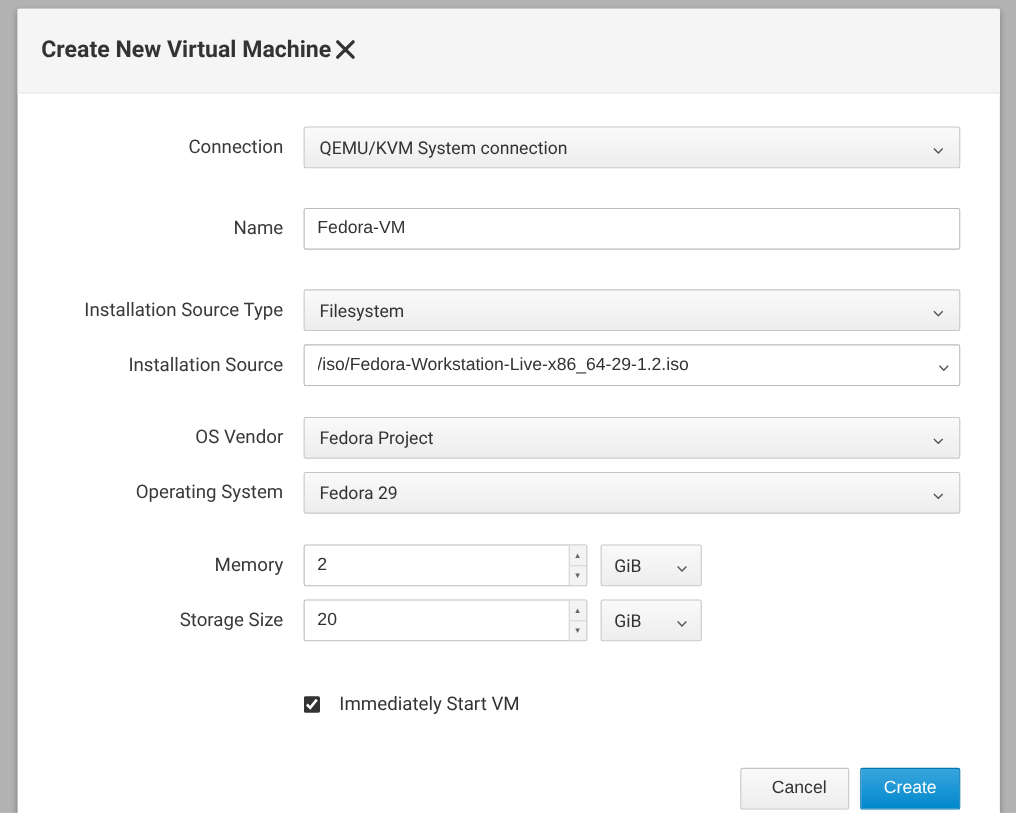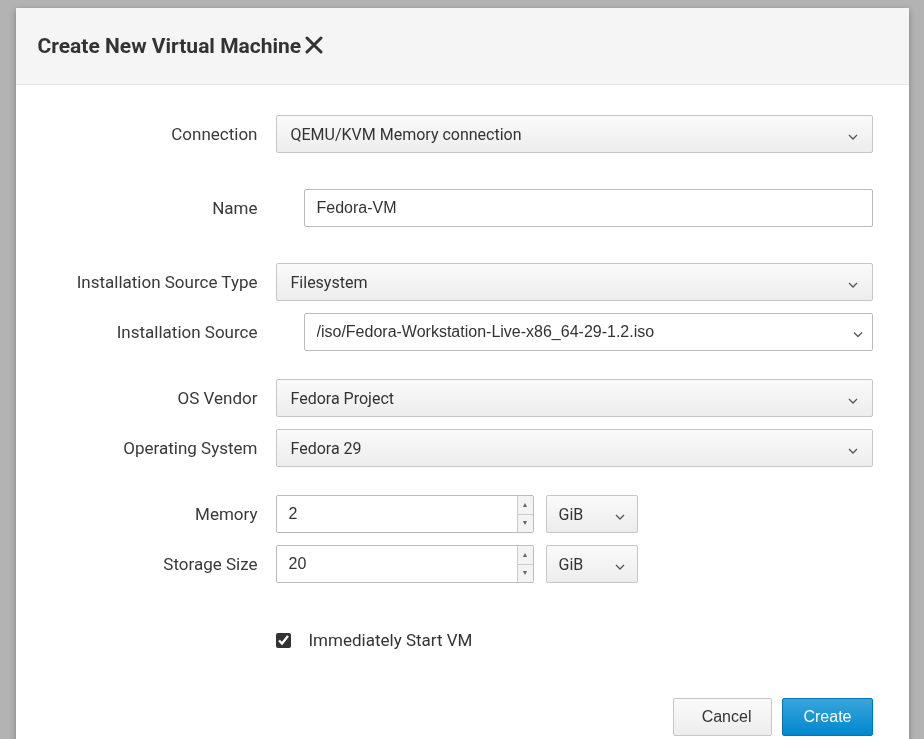--- a/index.html
+++ b/index.html
@@ -93,21 +93,20 @@
     }
     .text-input {
       flex: 1;
       height: 38px;
       border: 1px solid #bbb;
       border-radius: 2px;
       padding: 0 12px;
       font-size: 16px;
       color: #333;
       background: #fff;
-      margin-left: 28px;
     }
     .combo-input {
       flex: 1;
       position: relative;
       display: flex;
     }
     .combo-input .text-input {
       padding-right: 28px;
     }
     .combo-caret {
@@ -209,21 +208,21 @@
         </svg>
     </div>
   </div>
 
   <div class="modal-body">
 
     <div class="form-row">
       <div class="form-label">Connection</div>
       <div class="form-control-wrap">
         <div class="select-ctl">
-          <span>QEMU/KVM Memory connection</span>
+          <span>QEMU/KVM System connection</span>
           <span class="chevron-icon">
             <svg width="10" height="6" viewBox="0 0 10 6">
                 <path d="M1 1 L5 5 L9 1" stroke="#555" stroke-width="1.3" fill="none"></path>
               </svg>
           </span>
         </div>
       </div>
     </div>
 
     <div class="form-row gap-top">

